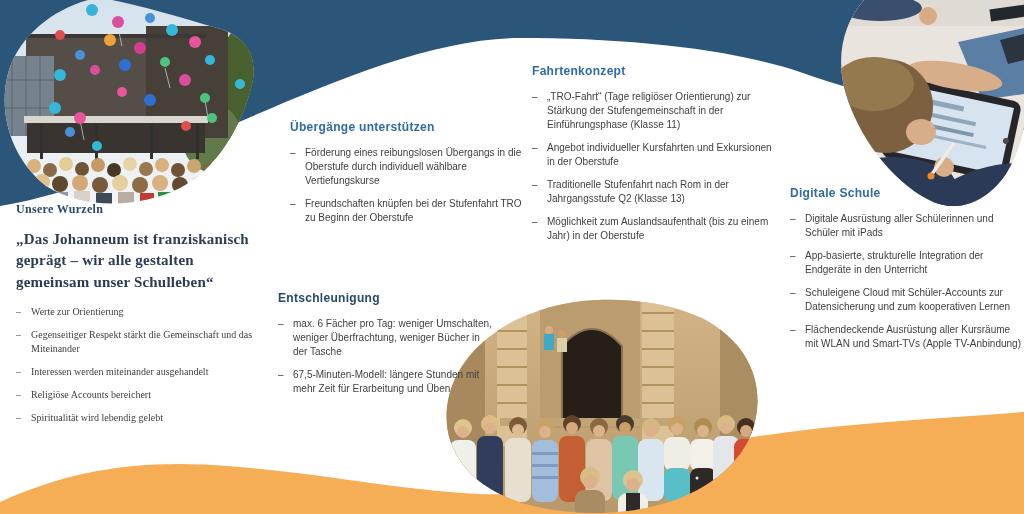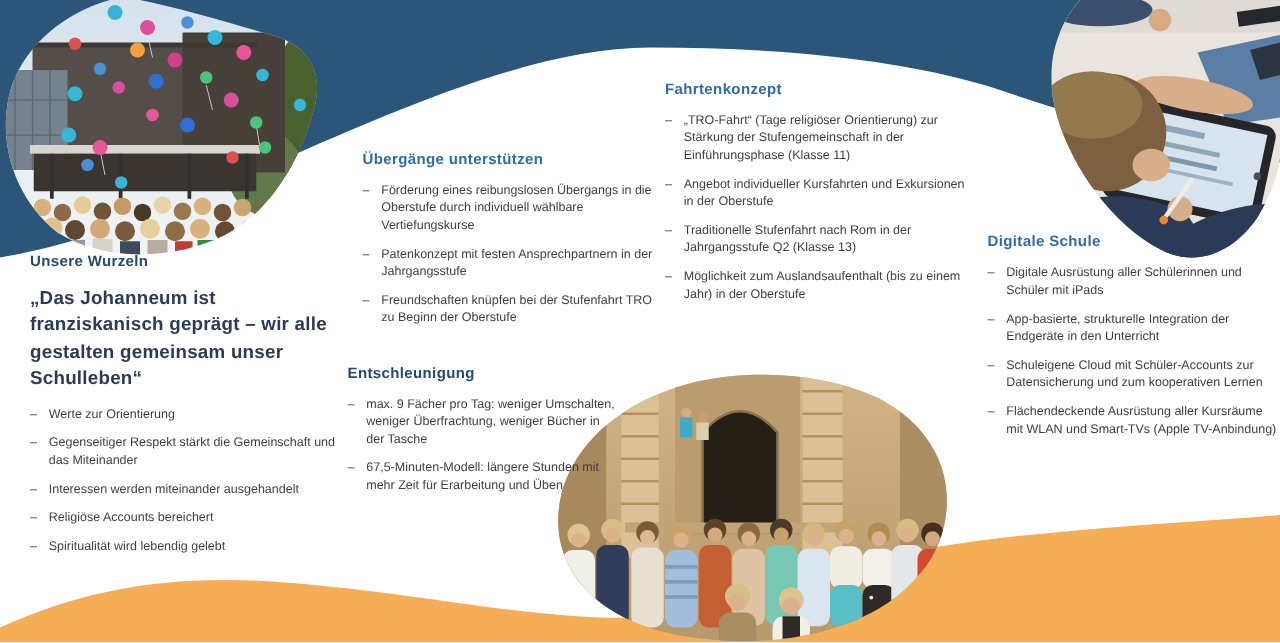--- a/index.html
+++ b/index.html
@@ -20,21 +20,21 @@
   .quote{
     margin:0 0 12px 0;font-size:15px;font-weight:700;line-height:1.42;
     color:var(--quote-text);letter-spacing:.2px;
   }
   ul{list-style:none;margin:0;padding:0;}
   li{
     position:relative;padding-left:15px;margin:0 0 9px 0;
     font-size:10px;line-height:1.4;color:var(--body-text);
   }
   li::before{content:var(--marker);position:absolute;left:0;top:0;color:var(--body-text);}
-  #sec-wurzeln{left:24px;top:202px;width:252px;}
+  #sec-wurzeln{left:16px;top:202px;width:252px;font-family:Liberation Serif, serif;}
   #sec-uebergaenge{left:290px;top:120px;width:236px;}
   #sec-entschleunigung{left:278px;top:291px;width:214px;}
   #sec-fahrten{left:532px;top:64px;width:240px;}
   #sec-digital{left:790px;top:186px;width:236px;}
 </style>
 </head>
 <body>
 
 <div class="page">
 
@@ -311,29 +311,28 @@
         <li>Interessen werden miteinander ausgehandelt</li>
         <li>Religiöse Accounts bereichert</li>
         <li>Spiritualität wird lebendig gelebt</li>
       </ul>
     </section>
 
     <section id="sec-uebergaenge">
       <h2>Übergänge unterstützen</h2>
       <ul>
         <li>Förderung eines reibungslosen Übergangs in die Oberstufe durch individuell wählbare Vertiefungskurse</li>
-        <li>Patenkonzept mit festen Ansprech­partnern in der Jahrgangsstufe</li>
         <li>Freundschaften knüpfen bei der Stufen­fahrt TRO zu Beginn der Oberstufe</li>
       </ul>
     </section>
 
     <section id="sec-entschleunigung">
       <h2 class="dark">Entschleunigung</h2>
       <ul>
-        <li>max. 9 Fächer pro Tag: weniger Umschalten, weniger Überfrachtung, weniger Bücher in der Tasche</li>
+        <li>max. 6 Fächer pro Tag: weniger Umschalten, weniger Überfrachtung, weniger Bücher in der Tasche</li>
         <li>67,5-Minuten-Modell: längere Stunden mit mehr Zeit für Erarbeitung und Üben</li>
       </ul>
     </section>
 
     <section id="sec-fahrten">
       <h2>Fahrtenkonzept</h2>
       <ul>
         <li>„TRO-Fahrt“ (Tage religiöser Orientierung) zur Stärkung der Stufengemeinschaft in der Einführungsphase (Klasse 11)</li>
         <li>Angebot individueller Kursfahrten und Exkursionen in der Oberstufe</li>
         <li>Traditionelle Stufenfahrt nach Rom in der Jahrgangsstufe Q2 (Klasse 13)</li>

